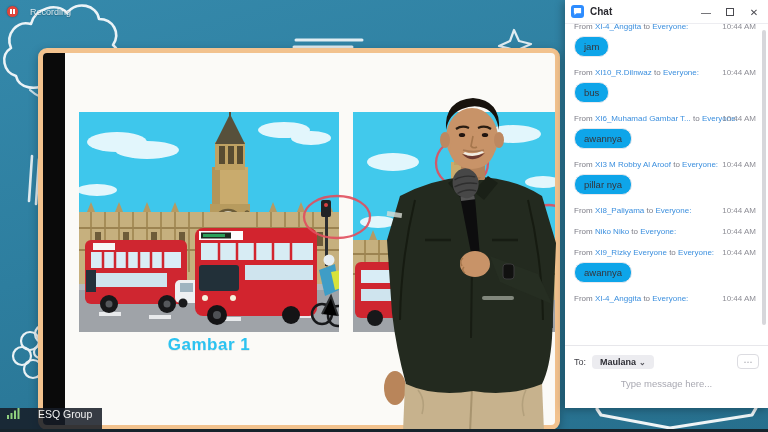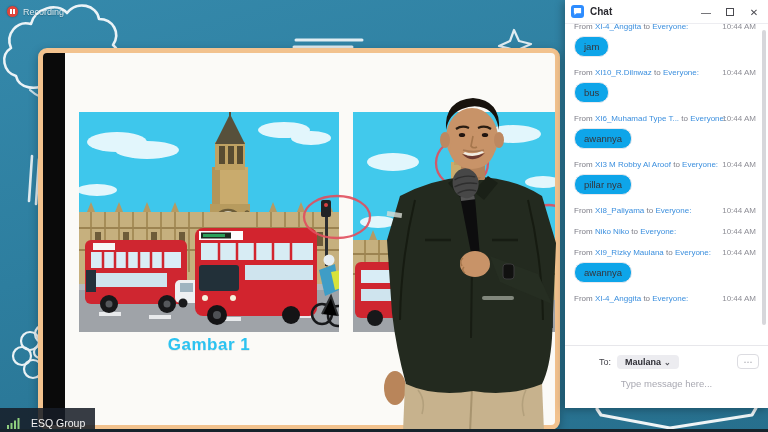--- a/index.html
+++ b/index.html
@@ -5,21 +5,21 @@
   * { margin:0; padding:0; box-sizing:border-box; }
   html,body { width:768px; height:432px; overflow:hidden; }
   body { font-family:"Liberation Sans", sans-serif; }
   .stage { position:relative; width:768px; height:432px; overflow:hidden;
            background:linear-gradient(165deg,#3589ab 0%,#2d7e9f 45%,#276f8d 100%); }
 
   
   .doodles { position:absolute; left:0; top:0; width:768px; height:432px; z-index:1; pointer-events:none; }
 
   
-  .recording { position:absolute; left:7px; top:6px; z-index:8; display:flex; align-items:center; gap:5px; }
+  .recording { position:absolute; left:7px; top:6px; z-index:8; display:flex; align-items:center; gap:12px; }
   .rec-dot { width:11px; height:11px; border-radius:50%; background:#e0443a; position:relative; box-shadow:0 0 2px rgba(0,0,0,.4);}
   .rec-dot::before, .rec-dot::after { content:""; position:absolute; top:3px; width:1.6px; height:5px; background:#fff; }
   .rec-dot::before { left:3.4px; } .rec-dot::after { left:6.2px; }
   .rec-label { font-size:9px; color:rgba(255,255,255,.82); text-shadow:0 1px 1px rgba(0,0,0,.25); }
 
   
   .slide { position:absolute; left:38px; top:48px; width:522px; height:382px; z-index:2;
            background:#fbfaf7; border:5px solid #f2c28e; border-radius:9px;
            box-shadow:0 3px 10px rgba(0,0,0,.28); overflow:hidden; }
   .slide-blackbar { position:absolute; left:0; top:0; width:22px; height:100%; background:#0a0a0a; }
@@ -49,30 +49,30 @@
   .msg.clipped .msg-meta { margin-top:-6px; }
   .msg-meta { position:relative; font-size:8px; color:#7d7d87; line-height:11px; white-space:nowrap; }
   .msg-meta .lnk { color:#3b8fde; }
   .msg-time { position:absolute; right:2px; top:0; font-size:8px; color:#8d8d95; }
   .bubble { display:inline-block; margin-top:4px; background:#0ea5e9; border:1px solid #e9e9ee;
             border-radius:10px; padding:4px 9px; font-size:9.5px; color:#35353c; max-width:170px; }
   .chat-scrollbar { position:absolute; right:2px; top:30px; width:4px; height:295px; border-radius:2px; background:#d7d7db; }
 
   .chat-footer { position:absolute; left:0; right:0; bottom:0; height:63px; border-top:1px solid #e7e7eb; padding:8px 9px; }
   .to-row { display:flex; align-items:center; }
-  .to-label { font-size:9px; color:#44444b; margin-right:6px;margin-left:25px; }
+  .to-label { font-size:9px; color:#44444b; margin-right:6px; }
   .to-pill { background:#ececf0; border-radius:4px; padding:2px 8px; font-size:9px; font-weight:bold; color:#2e2e35; cursor:pointer; }
   .caret { font-size:8px; margin-left:3px; color:#55555c; }
   .more-btn { margin-left:auto; border:1px solid #dcdce1; border-radius:4px; width:22px; height:15px;
               display:flex; align-items:center; justify-content:center; color:#7a7a85; font-size:9px; cursor:text; }
   .type-row { margin-top:9px; font-size:9.5px; color:#a9a9b2;text-align:center; }
 
   
   .esq-badge { position:absolute; left:0; top:408px; height:21px; z-index:8; background:rgba(22,28,38,.86);
-               display:flex; align-items:flex-end; padding:0 10px 0 7px; gap:11px; }
+               display:flex; align-items:flex-start; padding:0 10px 0 7px; gap:18px; }
   .esq-label { color:#f2f2f2; font-size:10.5px; }
   .bottom-strip { position:absolute; left:0; bottom:0; width:768px; height:3px; background:#17242c; z-index:7; }
 </style>
 </head>
 <body>
 
 <div class="stage">
 
   <svg class="doodles" viewBox="0 0 768 432">
     <g stroke="#ffffff" fill="none" stroke-linecap="round" stroke-linejoin="round">
@@ -347,21 +347,21 @@
     <div class="msg">
       <div class="msg-meta">
         <span>From </span><span class="lnk">XI10_R.Dilnwaz</span><span> to </span><span class="lnk">Everyone:</span>
         <span class="msg-time">10:44 AM</span>
       </div>
       <div class="bubble">bus</div>
     </div>
 
     <div class="msg">
       <div class="msg-meta">
-        <span>From </span><span class="lnk">XI6_Muhamad Type T...</span><span> to </span><span class="lnk">Everyone:</span>
+        <span>From </span><span class="lnk">XI6_Muhamad Gambar T...</span><span> to </span><span class="lnk">Everyone:</span>
         <span class="msg-time">10:44 AM</span>
       </div>
       <div class="bubble">awannya</div>
     </div>
 
     <div class="msg">
       <div class="msg-meta">
         <span>From </span><span class="lnk">XI3 M Robby Al Aroof</span><span> to </span><span class="lnk">Everyone:</span>
         <span class="msg-time">10:44 AM</span>
       </div>
@@ -377,21 +377,21 @@
 
     <div class="msg">
       <div class="msg-meta">
         <span>From </span><span class="lnk">Niko Niko</span><span> to </span><span class="lnk">Everyone:</span>
         <span class="msg-time">10:44 AM</span>
       </div>
     </div>
 
     <div class="msg">
       <div class="msg-meta">
-        <span>From </span><span class="lnk">XI9_Rizky Maulana</span><span> to </span><span class="lnk">Everyone:</span>
+        <span>From </span><span class="lnk">XI9_Rizky Everyone</span><span> to </span><span class="lnk">Everyone:</span>
         <span class="msg-time">10:44 AM</span>
       </div>
       <div class="bubble">awannya</div>
     </div>
 
     <div class="msg">
       <div class="msg-meta">
         <span>From </span><span class="lnk">XI-4_Anggita</span><span> to </span><span class="lnk">Everyone:</span>
         <span class="msg-time">10:44 AM</span>
       </div>

